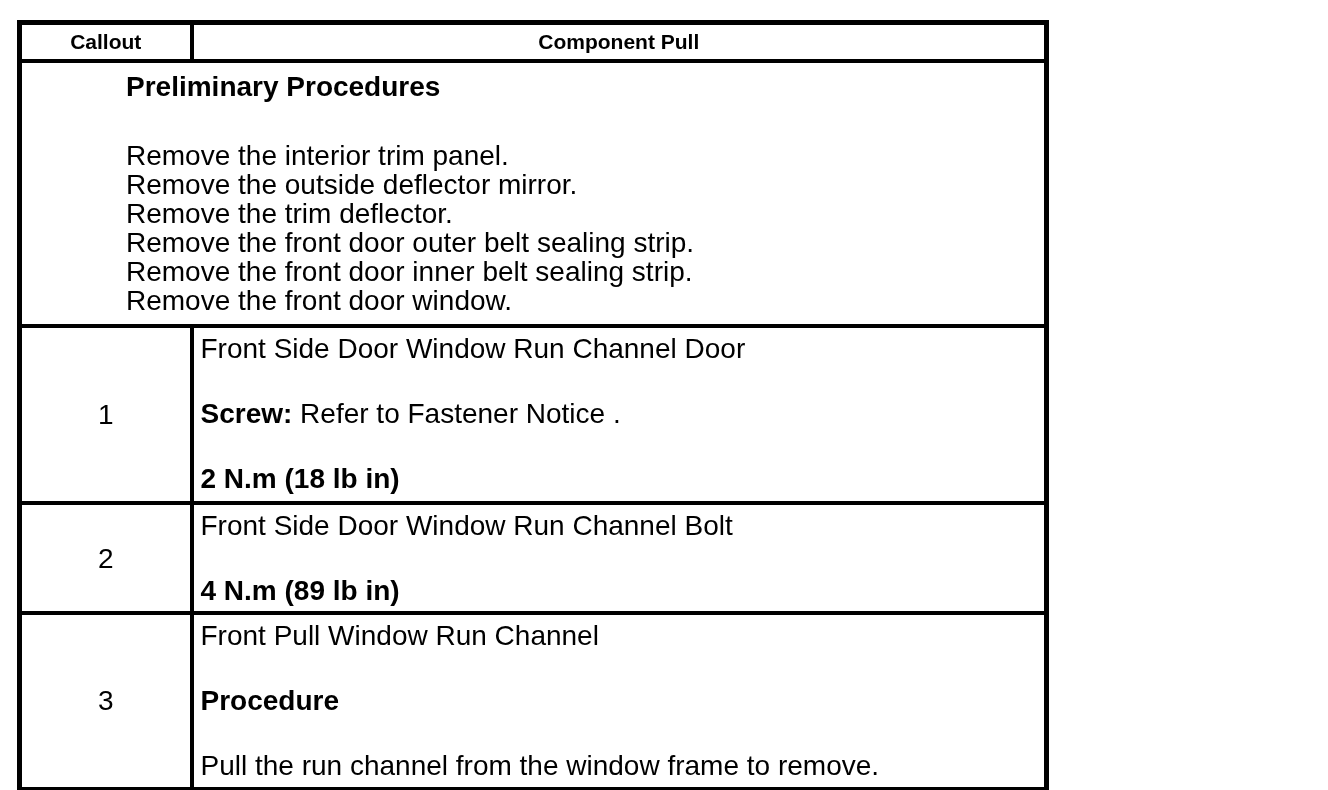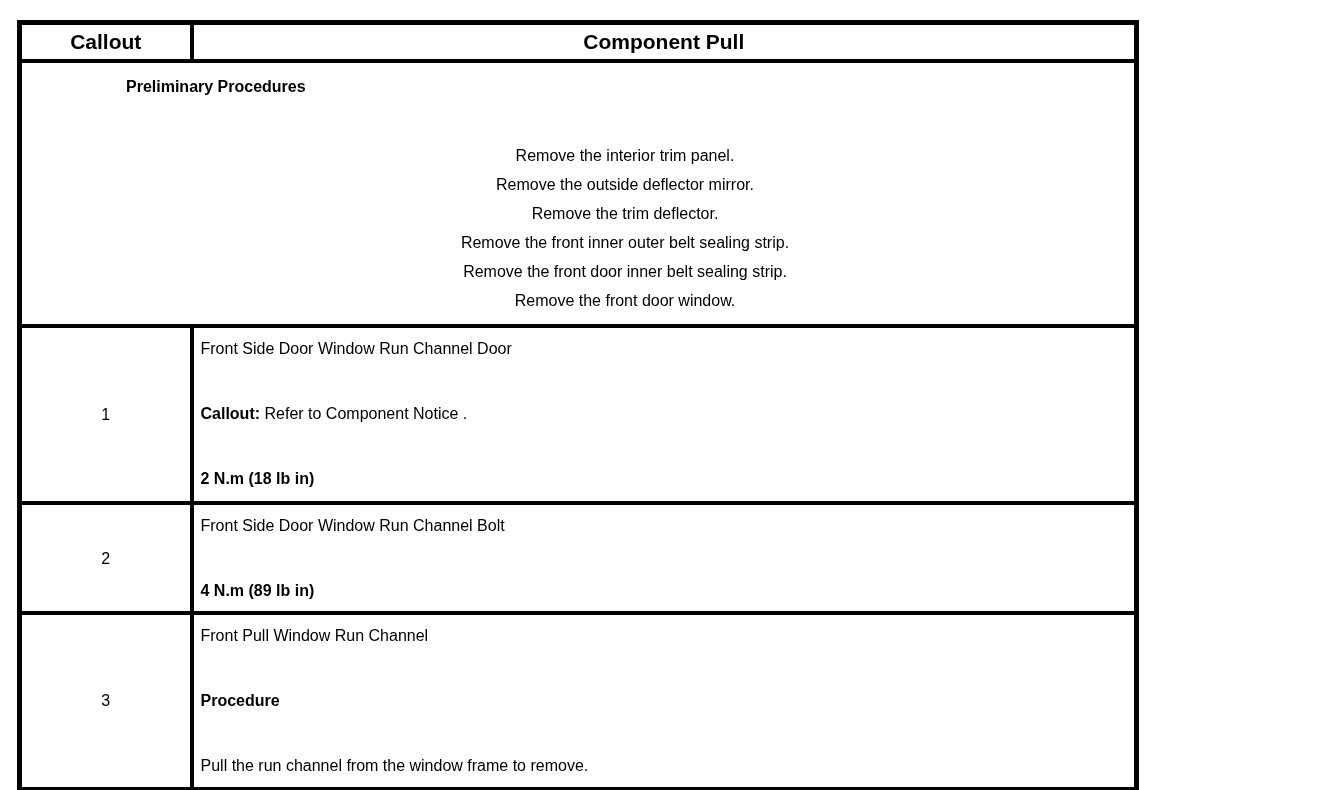--- a/index.html
+++ b/index.html
@@ -13,58 +13,58 @@
     overflow: hidden;
   }
   .doc {
     position: absolute;
     left: 17px;
     top: 20px;
   }
   table.callout-table {
     border-collapse: collapse;
     table-layout: fixed;
-    width: 1122px;
+    width: 1032px;
   }
   table.callout-table,
   table.callout-table td,
   table.callout-table th {
     border: 4px solid #000000;
   }
   table.callout-table {
     border-width: 5px;
   }
   col.col-callout { width: 172px; }
   th {
     font-size: 21px;
     font-weight: bold;
     text-align: center;
     vertical-align: middle;
     padding: 2px 0;
     height: 30px;
   }
   td {
-    font-size: 16px;
+    font-size: 28px;
     line-height: 29px;
     padding: 0;
   }
   .callout-cell {
     text-align: center;
     vertical-align: middle;
   }
   .content-cell {
     vertical-align: top;
     padding: 6px 10px 6px 7px;
   }
   .prelim-cell {
     vertical-align: top;
     padding: 9px 10px 9px 104px;
   }
   .b { font-weight: bold; }
-  .steps { margin-top: 40px; text-align: center; }
+  .steps { margin-top: 40px; }
   .gap-row { margin-top: 36px; }
   tr.row-prelim { height: 250px; }
   tr.row-c1 { height: 177px; }
   tr.row-c2 { height: 100px; }
   tr.row-c3 { height: 176px; }
 </style>
 </head>
 <body>
 
 <div class="doc">
@@ -80,32 +80,32 @@
       <th>Component Pull</th>
     </tr>
 
     <tr class="row-prelim">
       <td colspan="2" class="prelim-cell">
         <div class="b">Preliminary Procedures</div>
         <div class="steps">
           <div>Remove the interior trim panel.</div>
           <div>Remove the outside deflector mirror.</div>
           <div>Remove the trim deflector.</div>
-          <div>Remove the front inner outer belt sealing strip.</div>
+          <div>Remove the front door outer belt sealing strip.</div>
           <div>Remove the front door inner belt sealing strip.</div>
           <div>Remove the front door window.</div>
         </div>
       </td>
     </tr>
 
     <tr class="row-c1">
       <td class="callout-cell">1</td>
       <td class="content-cell">
         <div>Front Side Door Window Run Channel Door</div>
-        <div class="gap-row"><span class="b">Callout:</span><span> Refer to Component Notice .</span></div>
+        <div class="gap-row"><span class="b">Screw:</span><span> Refer to Fastener Notice .</span></div>
         <div class="gap-row b">2 N.m (18 lb in)</div>
       </td>
     </tr>
 
     <tr class="row-c2">
       <td class="callout-cell">2</td>
       <td class="content-cell">
         <div>Front Side Door Window Run Channel Bolt</div>
         <div class="gap-row b">4 N.m (89 lb in)</div>
       </td>

